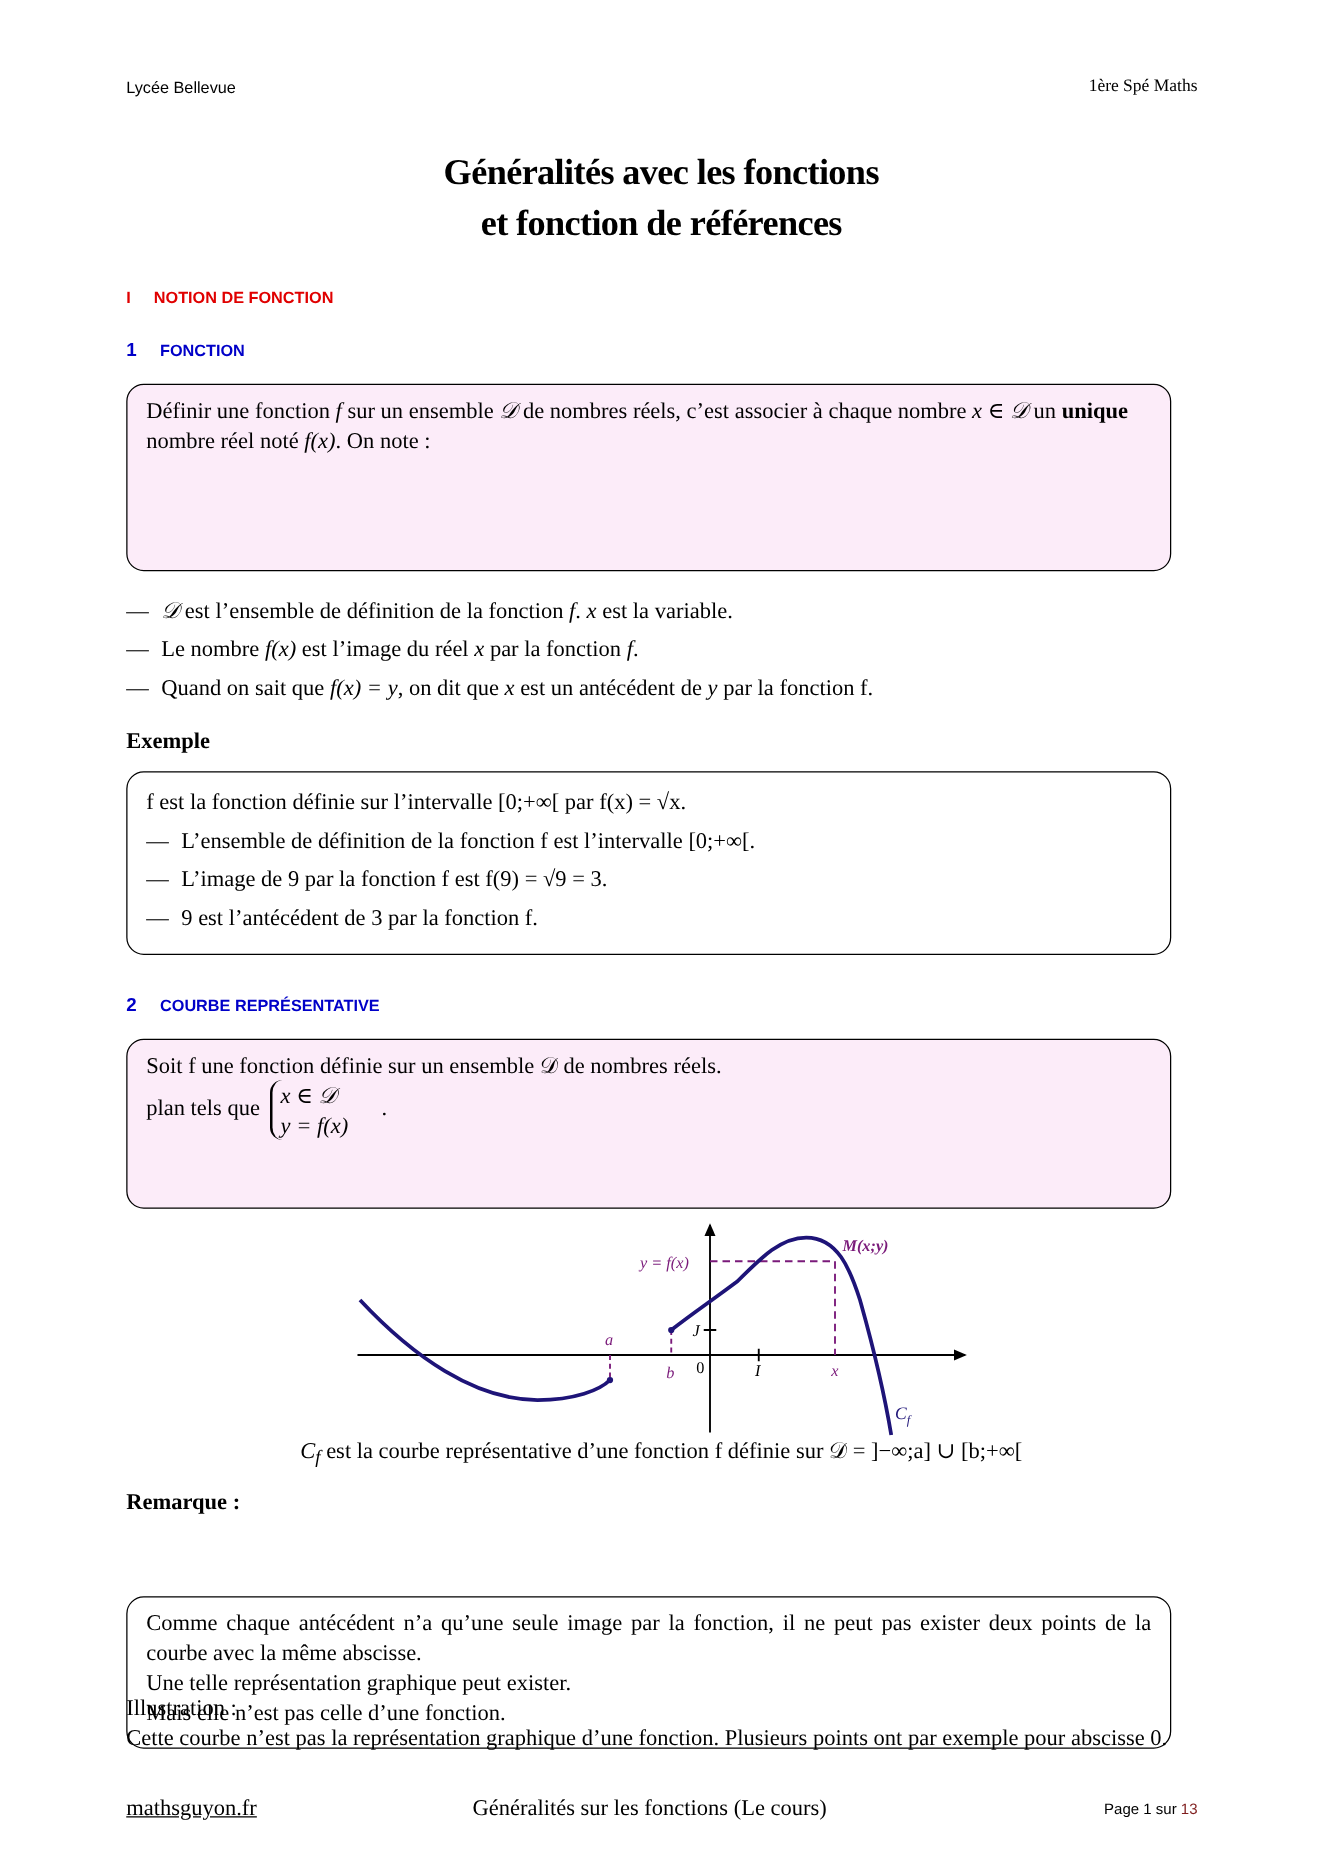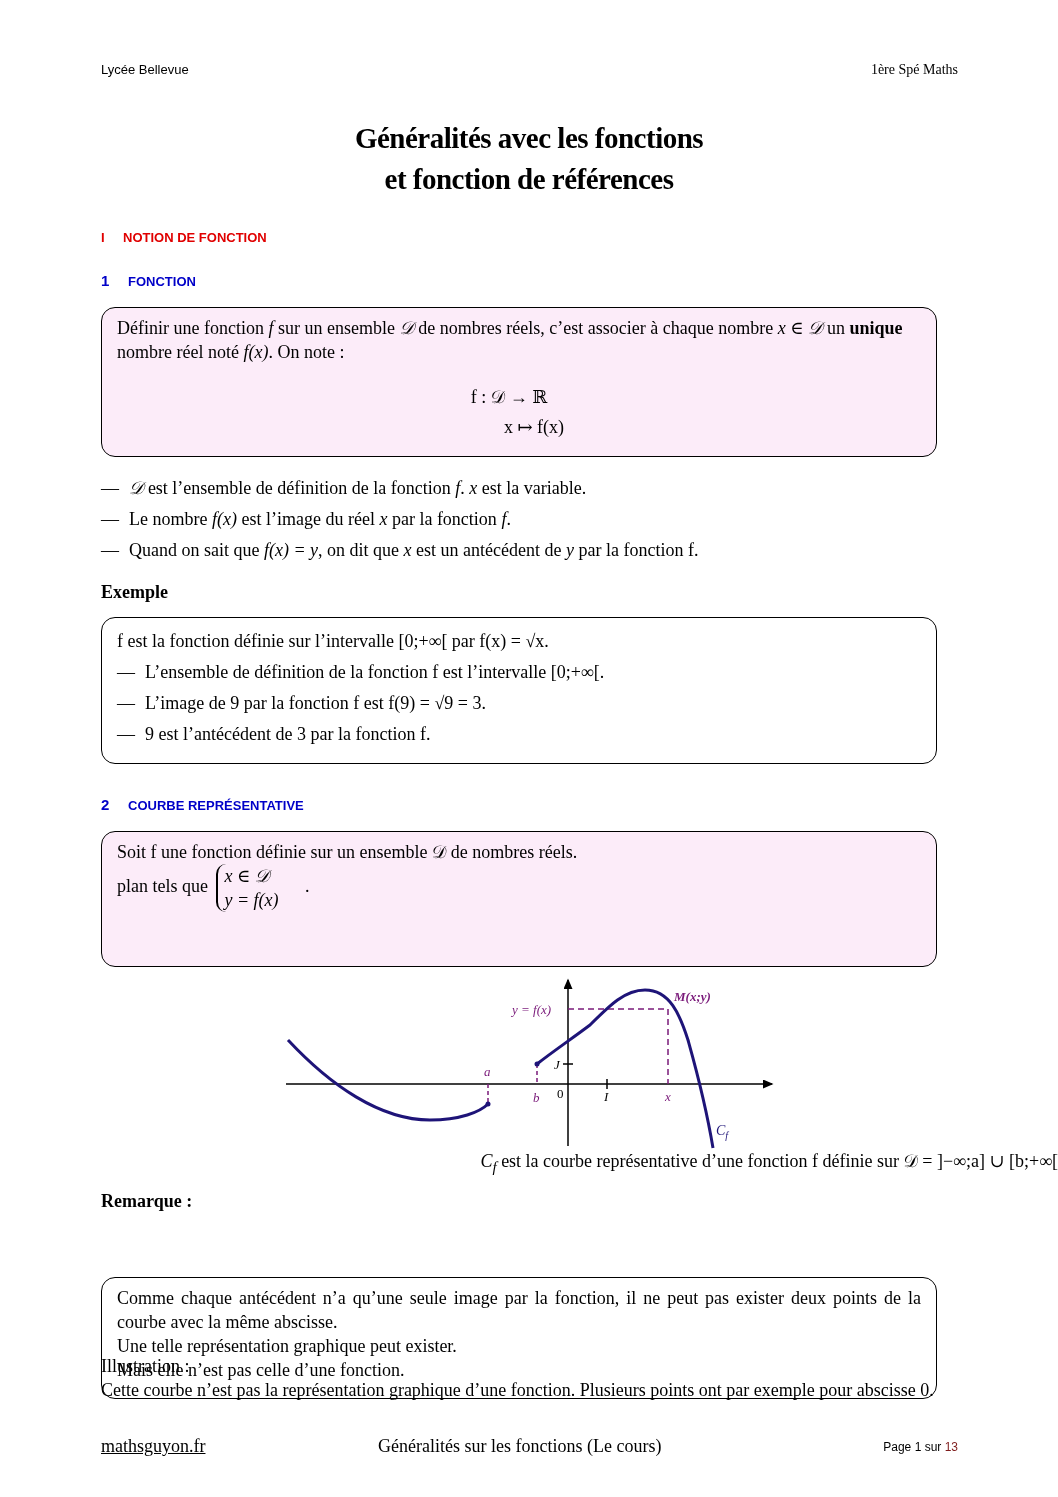--- a/index.html
+++ b/index.html
@@ -23,21 +23,21 @@
   .box3 { top: 831px; height: 136px; }
   .box4 { top: 1277px; height: 122px; }
   .center-math { text-align: center; margin-top: 18px; line-height: 30px; }
   i.m { font-style: italic; }
   .dash-list { left: 101px; top: 473px; line-height: 31px; font-size: 18px; }
   .dash { display: inline-block; width: 28px; }
   .exemple-h { left: 101px; top: 582px; font-weight: bold; font-size: 18px; }
   .box2 .line { line-height: 31px; }
   .system { display: inline-block; vertical-align: middle; border-left: 2px solid #000; border-radius: 10px 0 0 10px; padding-left: 6px; line-height: 24px; margin-left: 4px; }
   .graph { left: 280px; top: 970px; }
-  .caption { left: 0; width: 1058px; text-align: right; top: 1150px; }
+  .caption { left: 0; width: 1058px; text-align: center; top: 1150px; }
   .remarque-h { left: 101px; top: 1191px; font-weight: bold; }
   .illus-h { left: 101px; top: 1356px; font-weight: normal; }
   .illus-t { left: 101px; top: 1379px; width: 857px; text-align: justify; line-height: 23px; }
   .ftr-left { left: 101px; top: 1436px; text-decoration: underline; }
   .ftr-mid { left: 378px; top: 1436px; }
   .ftr-right { right: 100px; top: 1440px; font-family: "Liberation Sans", sans-serif; font-size: 12px; }
   .blue { color: #7f1d1d; }
   .justify { text-align: justify; }
 </style>
 </head>
@@ -56,24 +56,20 @@
 </div>
 
 <div class="abs sec sub sub1">
   <span class="num">1</span><span>FONCTION</span>
 </div>
 
 <div class="box pink box1 justify">
   <div>
     <span>Définir une fonction </span><i class="m">f</i><span> sur un ensemble </span><i class="m">𝒟</i><span> de nombres réels, c’est associer à chaque nombre </span><i class="m">x ∈ 𝒟</i><span> un </span><b>unique</b><br>
     <span>nombre réel noté </span><i class="m">f(x)</i><span>. On note :</span>
-  </div>
-  <div class="center-math">
-    <div style="padding-right:20px">f : 𝒟 → ℝ</div>
-    <div style="padding-left:30px">x ↦ f(x)</div>
   </div>
 </div>
 
 <div class="abs dash-list">
   <div><span class="dash">—</span><i class="m">𝒟</i><span> est l’ensemble de définition de la fonction </span><i class="m">f</i><span>. </span><i class="m">x</i><span> est la variable.</span></div>
   <div><span class="dash">—</span><span>Le nombre </span><i class="m">f(x)</i><span> est l’image du réel </span><i class="m">x</i><span> par la fonction </span><i class="m">f</i><span>.</span></div>
   <div><span class="dash">—</span><span>Quand on sait que </span><i class="m">f(x) = y</i><span>, on dit que </span><i class="m">x</i><span> est un antécédent de </span><i class="m">y</i><span> par la fonction f.</span></div>
 </div>
 
 <div class="abs exemple-h">Exemple</div>

